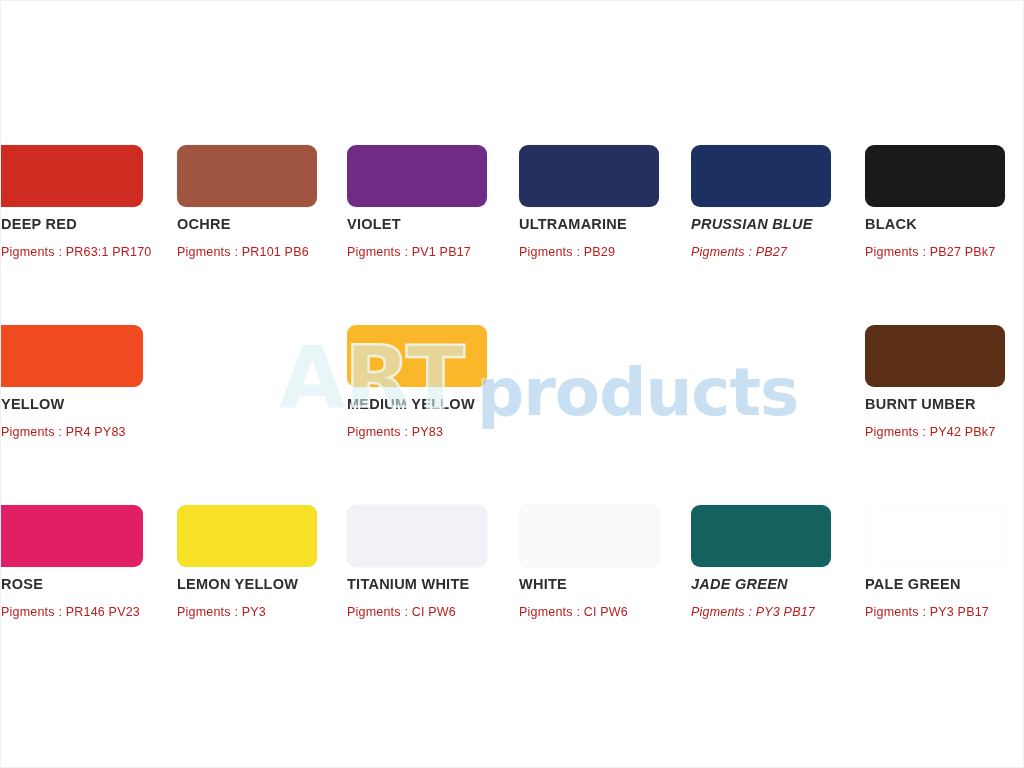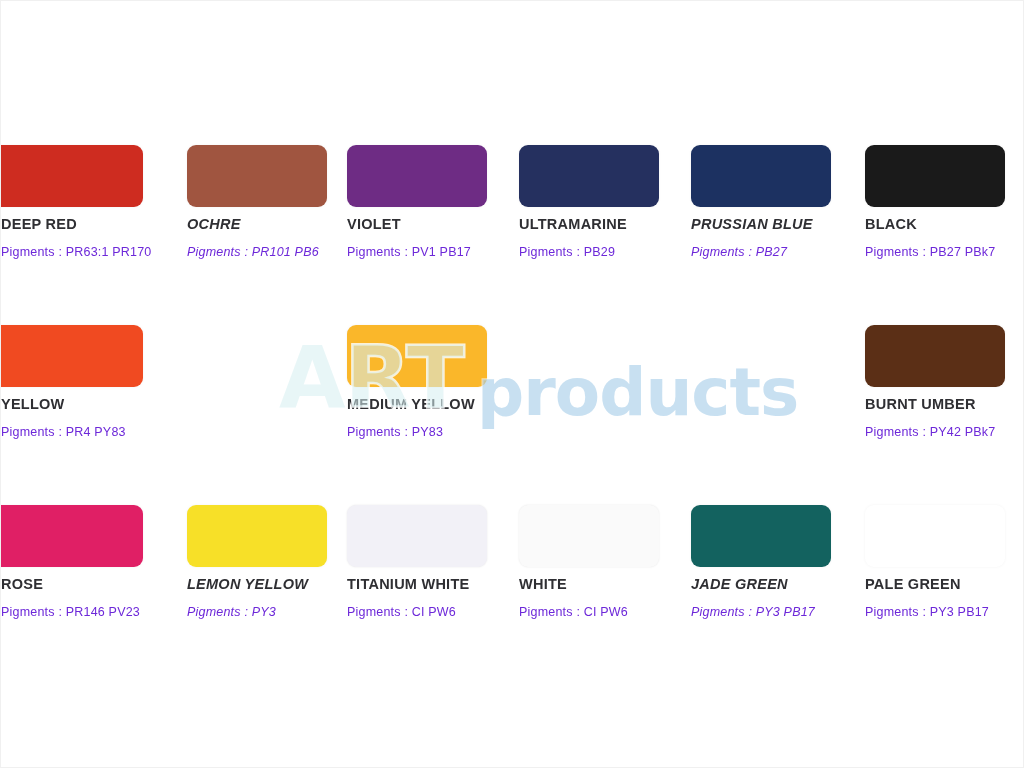--- a/index.html
+++ b/index.html
@@ -43,21 +43,21 @@
 
   .swatch-cell {
     position: absolute;
     top: 0;
     width: 172px;
     height: 180px;
   }
 
   
   .swatch-cell.col-0 { left: -32px; width: 174px; }
-  .swatch-cell.col-1 { left: 186px; font-style: italic; }
+  .swatch-cell.col-1 { left: 176px; }
   .swatch-cell.col-2 { left: 346px; }
   .swatch-cell.col-3 { left: 518px; }
   .swatch-cell.col-4 { left: 690px; font-style: italic; }
   .swatch-cell.col-5 { left: 864px; }
 
   .chip {
     position: absolute;
     left: 0px;
     top: 13px;
     width: 140px;
@@ -88,21 +88,21 @@
     white-space: nowrap;
   }
   .swatch-cell.col-0 .chip-name { left: 32px; }
 
   .chip-pigments {
     position: absolute;
     left: 0px;
     top: 113px;
     width: 188px;
     font-size: 12.5px;
-    color: #6d28d9;
+    color: #b91c1c;
     letter-spacing: 0.2px;
     white-space: nowrap;
   }
   .swatch-cell.col-0 .chip-pigments { left: 32px; }
 
   
   #watermark {
     position: absolute;
     left: 278px;
     top: 333px;

